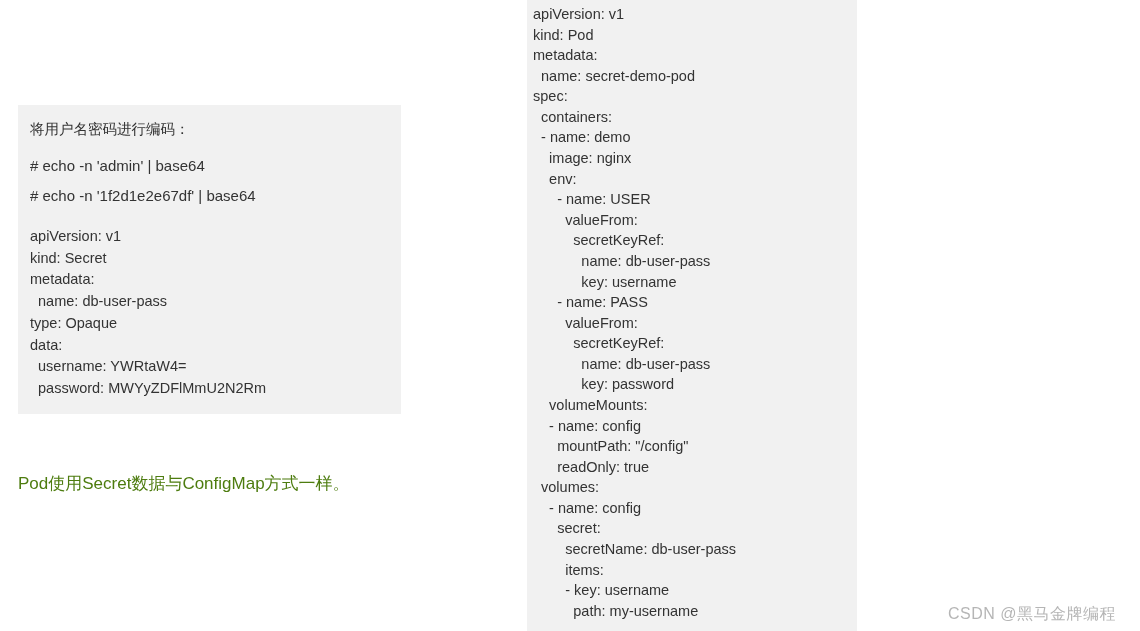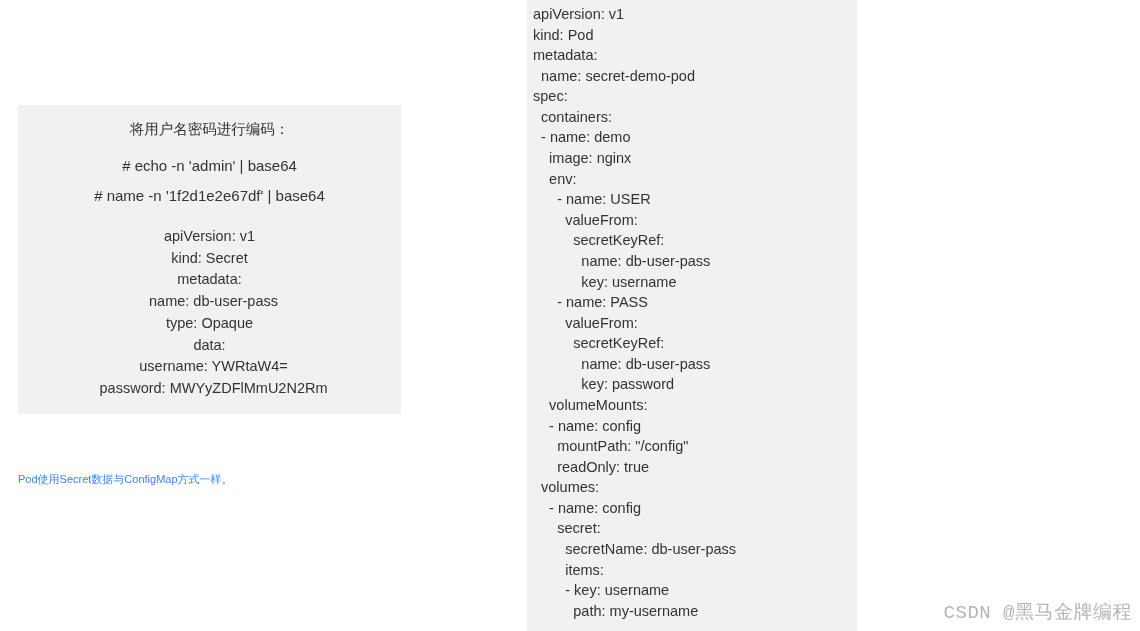--- a/index.html
+++ b/index.html
@@ -20,77 +20,75 @@
       left: 18px;
       top: 105px;
       width: 383px;
     }
     .code-box-left {
       background: #f1f1f1;
       padding: 14px 12px 14px 12px;
       color: #333;
       font-size: 14.5px;
       line-height: 1.5;
-      text-align: center;
     }
     .heading-line {
       font-size: 14.5px;
       margin-bottom: 14px;
     }
     .cmd-line {
       font-size: 15px;
       margin-bottom: 8px;
     }
     .yaml-left {
       font-size: 14.5px;
       margin-top: 18px;
       white-space: pre;
       font-family: "Microsoft YaHei", "Segoe UI", Arial, sans-serif;
     }
     .note-text {
       position: absolute;
       left: 18px;
       top: 472px;
-      font-size: 11px;
-      color: #3b82f6;
+      font-size: 17px;
+      color: #4d7c0f;
     }
     .right-panel {
       position: absolute;
       left: 527px;
       top: 0;
       width: 330px;
       height: 631px;
       background: #f1f1f1;
       padding: 4px 6px;
     }
     .yaml-right {
       font-size: 14.5px;
       color: #333;
       white-space: pre;
       line-height: 1.42;
       font-family: "Microsoft YaHei", "Segoe UI", Arial, sans-serif;
     }
     .watermark {
       position: absolute;
-      right: 8px;
+      right: 24px;
       bottom: 6px;
-      font-size: 19px;
+      font-size: 16px;
       color: rgba(120, 120, 120, 0.55);
       letter-spacing: 0.5px;
-      font-family: Liberation Mono, monospace;
     }
   </style>
 </head>
 <body>
 
 <div class="left-panel">
   <div class="code-box-left">
     <div class="heading-line">将用户名密码进行编码：</div>
     <div class="cmd-line"># echo -n 'admin' | base64</div>
-    <div class="cmd-line"># name -n '1f2d1e2e67df' | base64</div>
+    <div class="cmd-line"># echo -n '1f2d1e2e67df' | base64</div>
     <div class="yaml-left">apiVersion: v1
 kind: Secret
 metadata:
   name: db-user-pass
 type: Opaque
 data:
   username: YWRtaW4=
   password: MWYyZDFlMmU2N2Rm</div>
   </div>
 </div>

